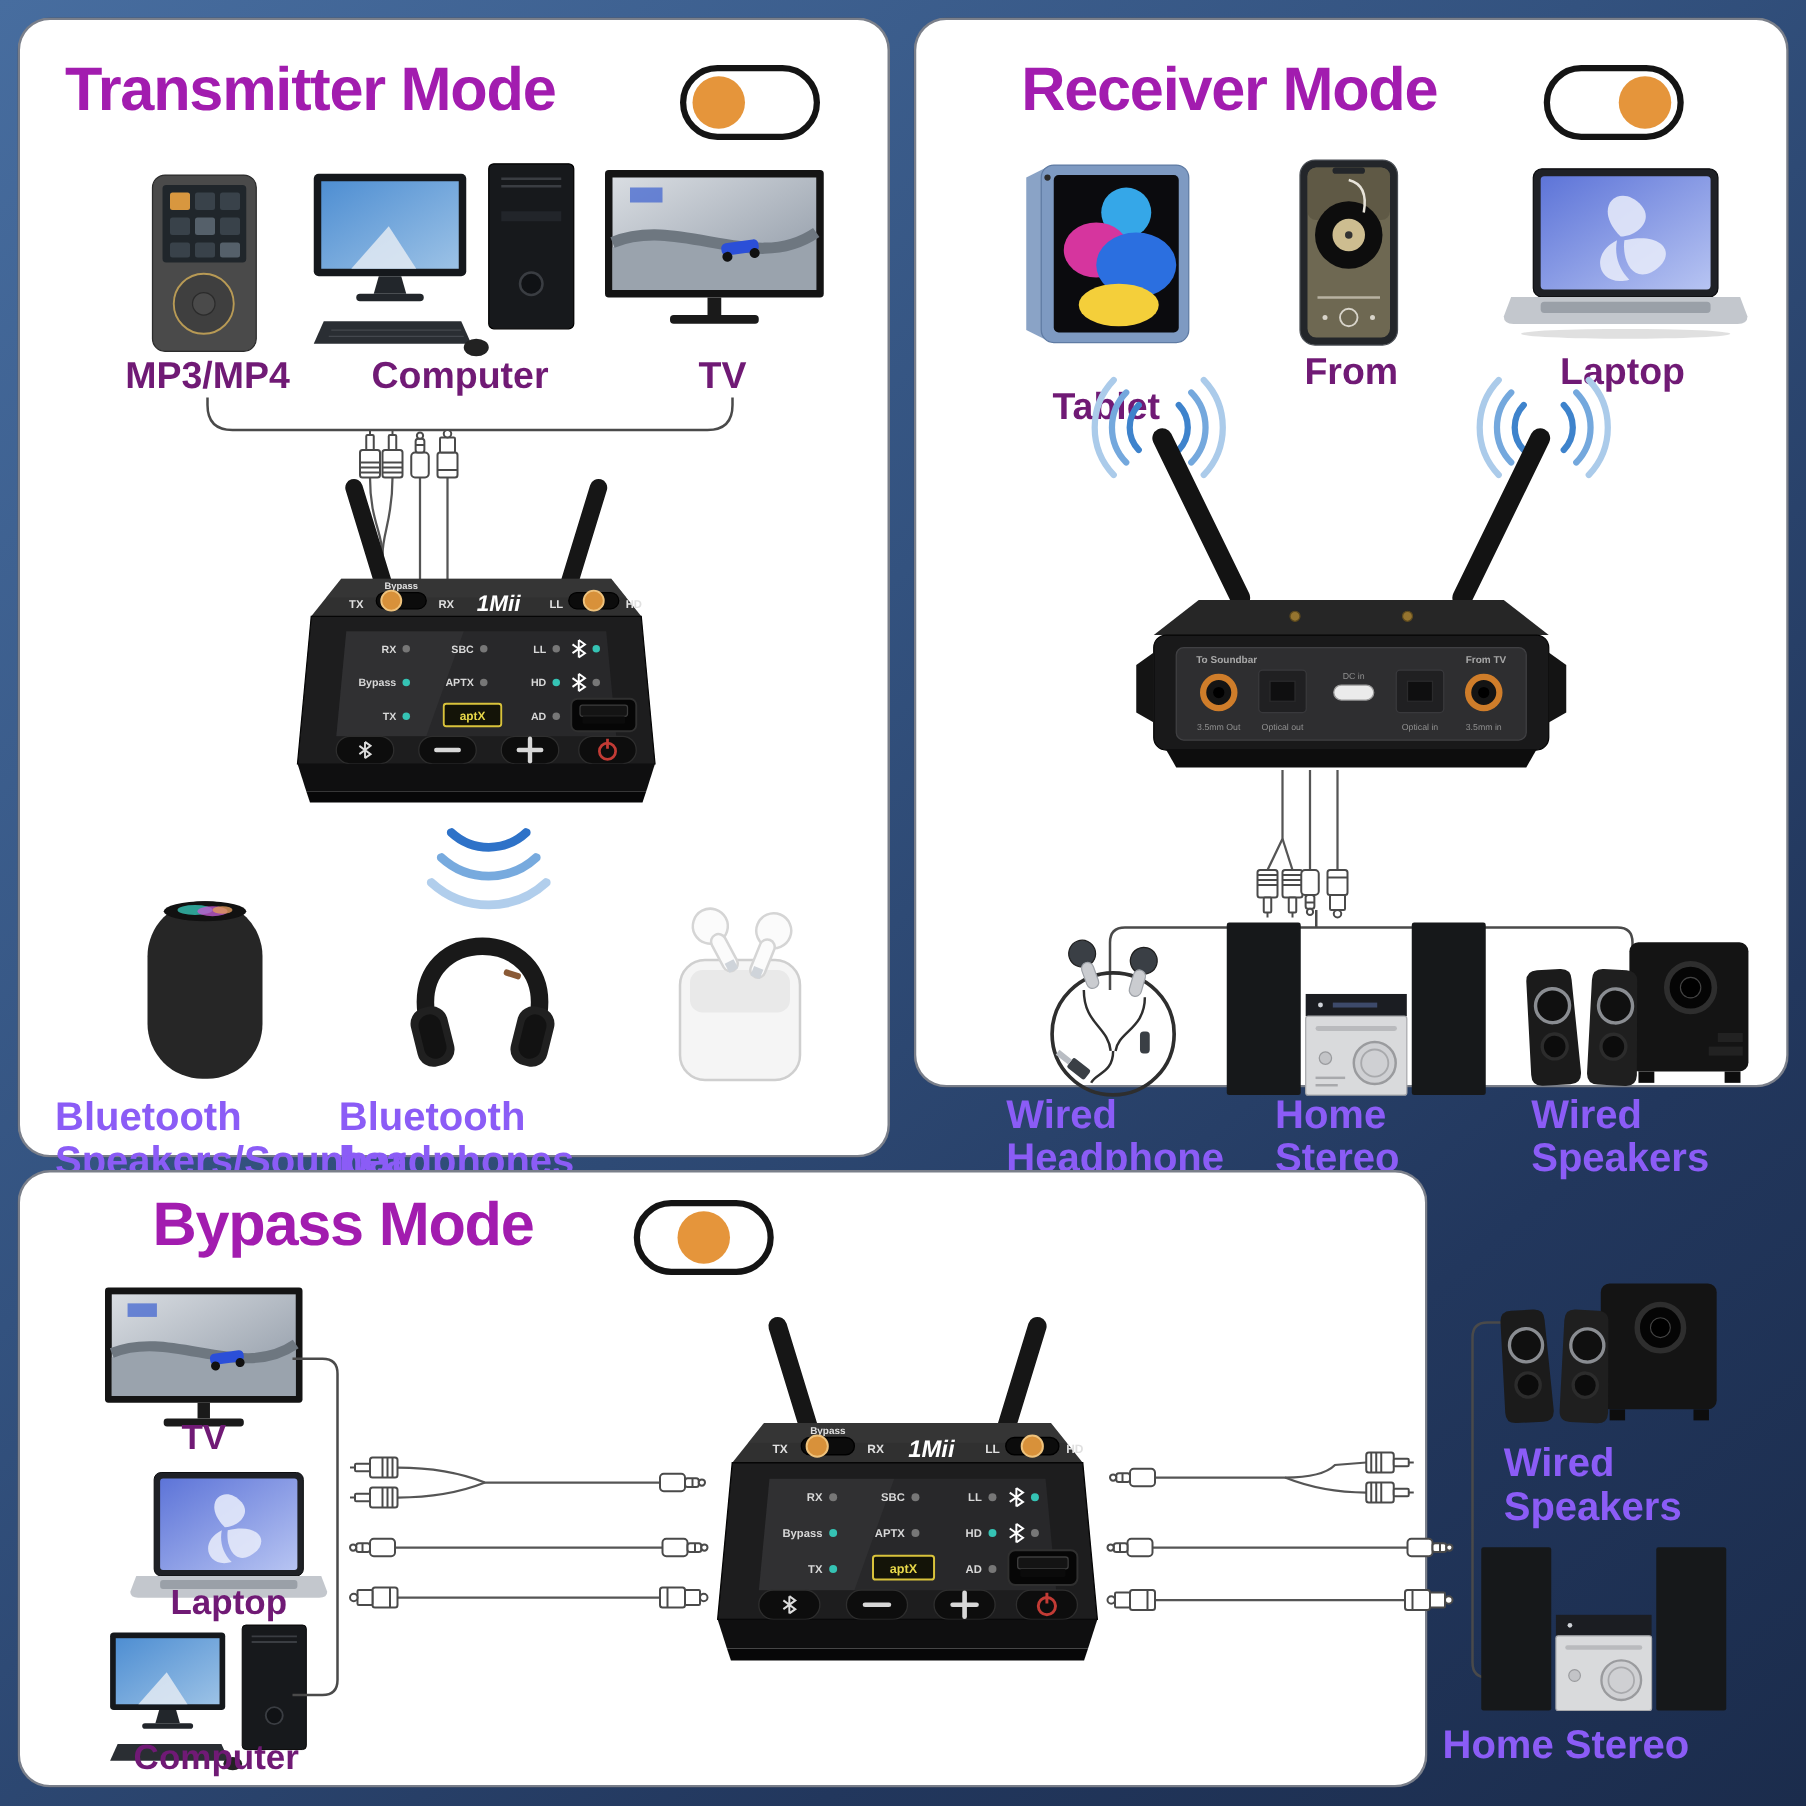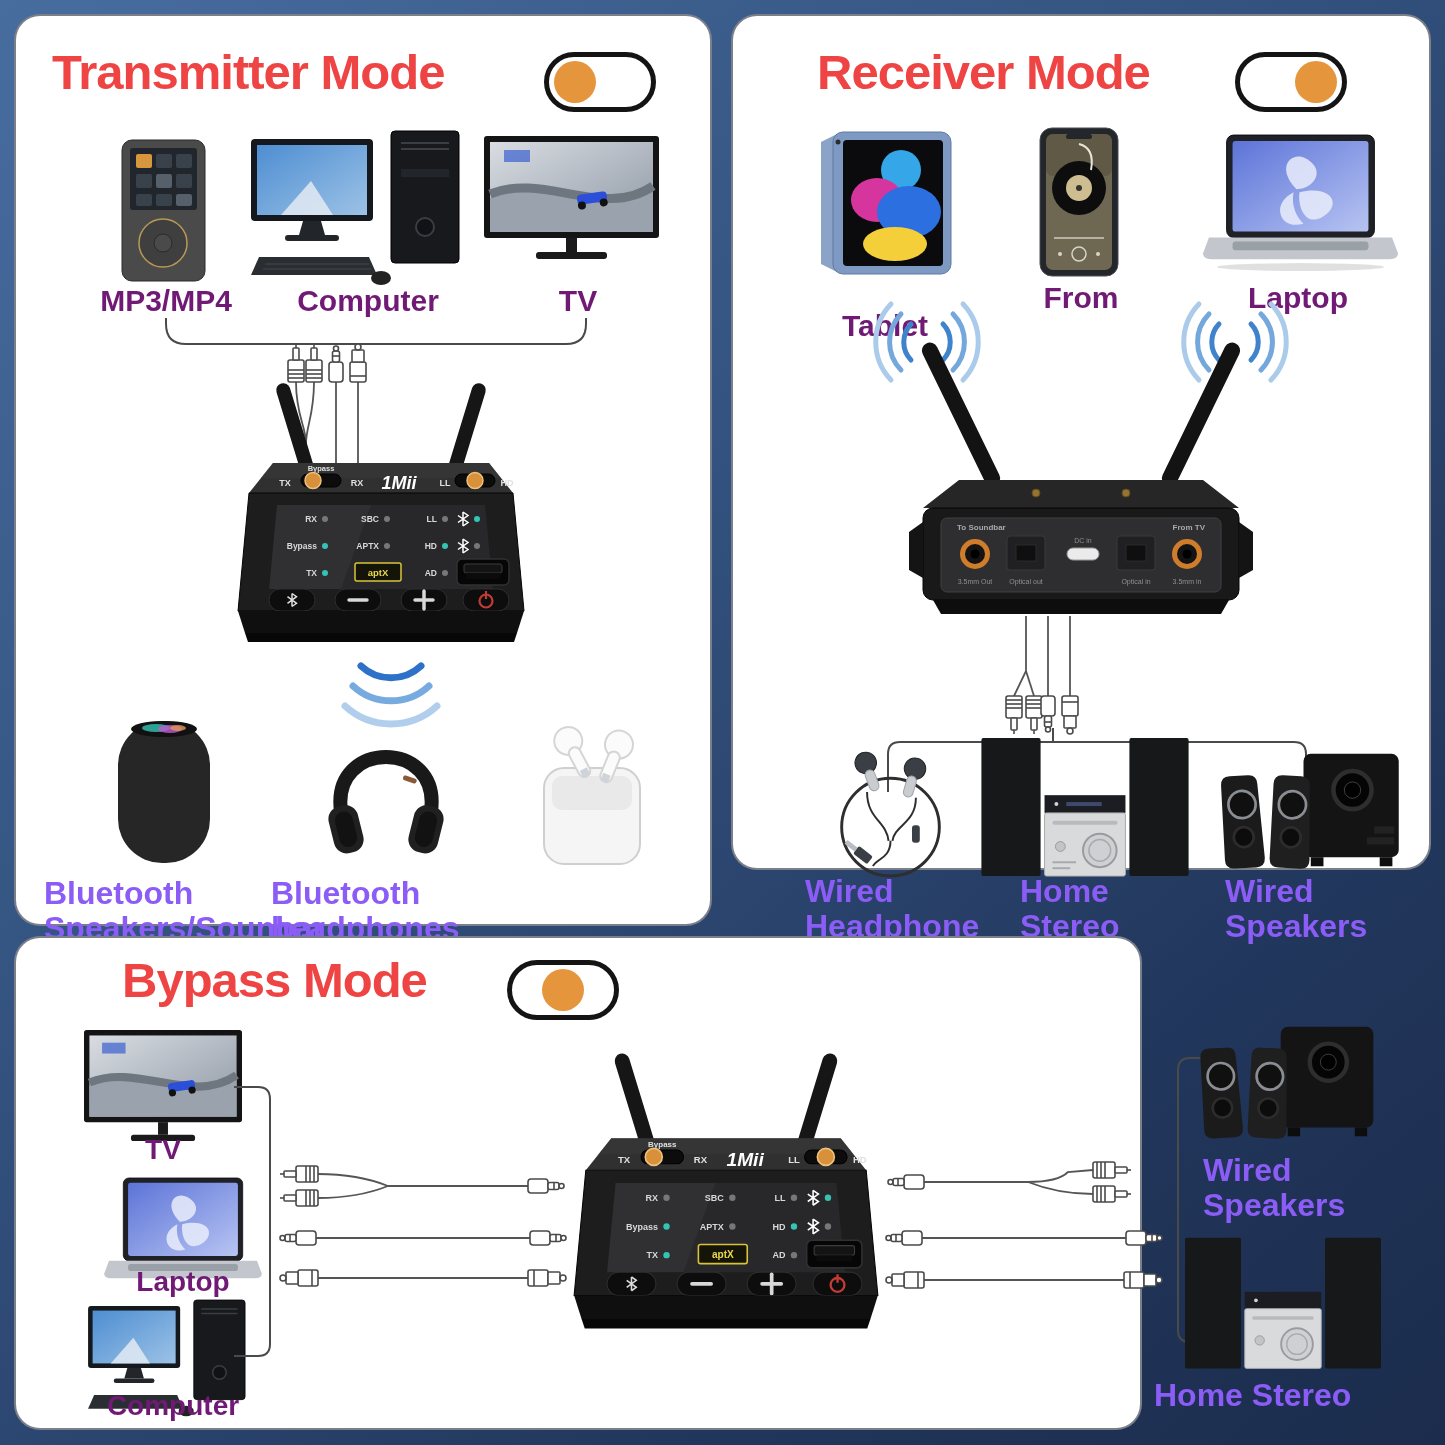--- a/index.html
+++ b/index.html
@@ -3,21 +3,21 @@
 <meta charset="utf-8">
 <style>
   html,body{margin:0;padding:0;}
   .frame{position:relative;width:1445px;height:1445px;overflow:hidden;
     background:linear-gradient(140deg,#476d9f 0%,#33527f 40%,#22375d 75%,#1b2c4c 100%);
     font-family:"Liberation Sans",sans-serif;}
   .panel{position:absolute;background:#ffffff;border-radius:26px;border:2px solid rgba(12,22,42,.55);box-sizing:border-box;}
   #panel-tx{left:14px;top:14px;width:698px;height:912px;}
   #panel-rx{left:731px;top:14px;width:700px;height:856px;}
   #panel-bp{left:14px;top:936px;width:1128px;height:494px;}
-  .title{position:absolute;font-weight:800;font-size:49px;color:#ef4444;letter-spacing:-1px;white-space:nowrap;}
+  .title{position:absolute;font-weight:800;font-size:49px;color:#a21caf;letter-spacing:-1px;white-space:nowrap;}
   .toggle{position:absolute;width:112px;height:60px;background:#fff;border:5px solid #141414;border-radius:34px;box-sizing:border-box;}
   .toggle .knob{position:absolute;top:50%;width:42px;height:42px;border-radius:50%;background:#E5953B;transform:translateY(-50%);}
   .knob-left .knob{left:5px;}
   .knob-right .knob{right:5px;}
   .knob-center .knob{left:50%;transform:translate(-50%,-50%);}
   .src-label{position:absolute;transform:translateX(-50%);font-weight:700;font-size:30px;color:#701a75;white-space:nowrap;}
   .src-label.sm{font-size:28px;}
   .sink-label{position:absolute;font-weight:700;font-size:32px;color:#8b5cf6;text-align:left;line-height:1.08;}
   svg{position:absolute;overflow:visible;}
   .ic{position:absolute;}

